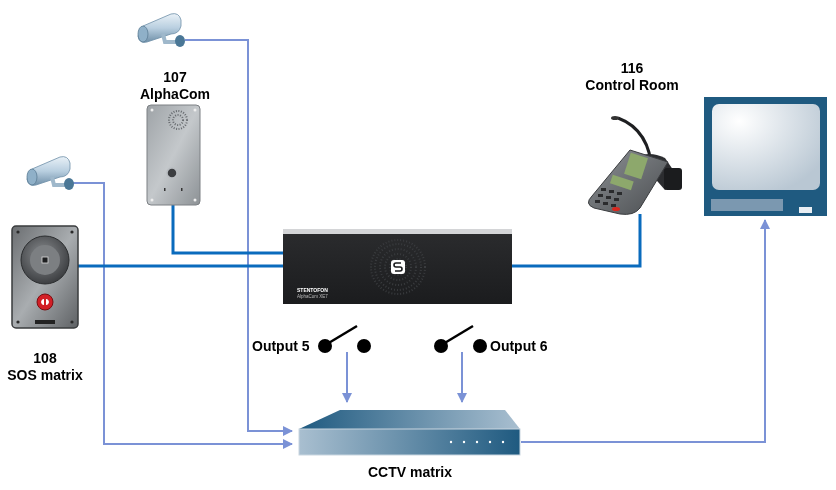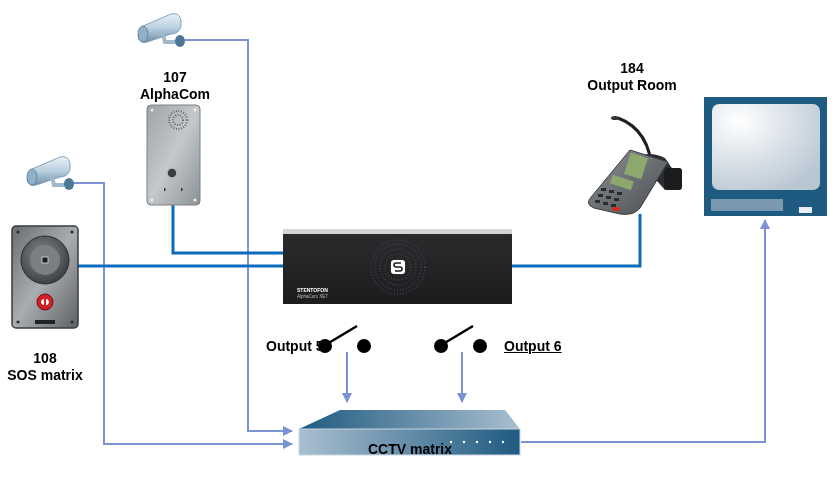--- a/index.html
+++ b/index.html
@@ -1,19 +1,19 @@
 <!DOCTYPE html>
 <html><head>
   <meta charset="utf-8">
   <style>
     html, body { margin: 0; padding: 0; background: #ffffff; }
     body { width: 836px; height: 490px; position: relative; overflow: hidden; font-family: "Liberation Sans", sans-serif; }
     #stage { position: absolute; left: 0; top: 0; width: 836px; height: 490px; }
     .lbl { position: absolute; font-family: "Liberation Sans", sans-serif; font-weight: bold; font-size: 14px; color: #000; text-align: center; line-height: 17px; white-space: nowrap; }
-    .lbl-left { text-align: left; margin-left: 14px; }
+    .lbl-left { text-align: left; }
   </style>
 </head>
 <body>
 
 <div id="stage">
   <svg width="836" height="490" viewBox="0 0 836 490" xmlns="http://www.w3.org/2000/svg" style="position:absolute;left:0;top:0;">
     <defs>
       <linearGradient id="camGrad" x1="0" y1="0" x2="0" y2="1">
         <stop offset="0" stop-color="#e9f1f7"></stop>
         <stop offset="0.5" stop-color="#b9cfe0"></stop>
@@ -190,21 +190,21 @@
     <div>107</div>
     <div>AlphaCom</div>
   </div>
 
   <div class="lbl" style="left:2px; top:334px; width:86px;margin-top:16px;">
     <div>108</div>
     <div>SOS matrix</div>
   </div>
 
   <div class="lbl" style="left:572px; top:60px; width:120px;">
-    <div>184</div>
-    <div>Output Room</div>
+    <div>116</div>
+    <div>Control Room</div>
   </div>
 
   <div class="lbl lbl-left" style="left:252px; top:338px;">Output 5</div>
-  <div class="lbl lbl-left" style="left:490px; top:338px;text-decoration:underline;">Output 6</div>
-
-  <div class="lbl" style="left:360px; top:441px; width:100px;">CCTV matrix</div>
+  <div class="lbl lbl-left" style="left:490px; top:338px;">Output 6</div>
+
+  <div class="lbl" style="left:360px; top:464px; width:100px;">CCTV matrix</div>
 </div>
 
 </body></html>

